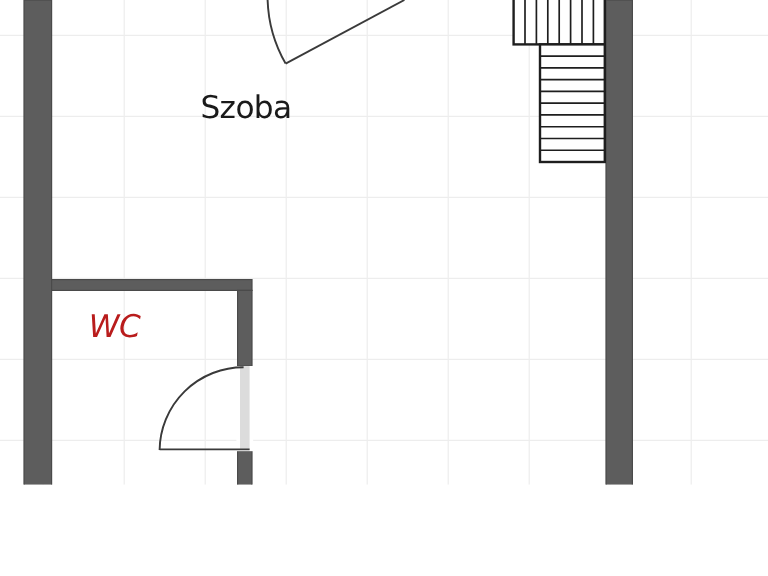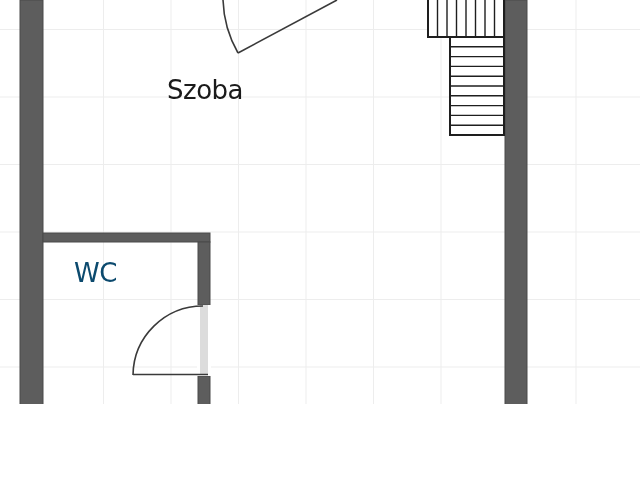--- a/index.html
+++ b/index.html
@@ -77,15 +77,15 @@
       <path d="M 223 0 A 114 114 0 0 0 238 53" fill="none" stroke="#3a3a3a" stroke-width="1.6"></path>
       <line x1="238" y1="53" x2="337" y2="0" stroke="#3a3a3a" stroke-width="1.6"></line>
       <rect x="197" y="305" width="14" height="71" fill="#ffffff"></rect>
       <rect x="200" y="305" width="8" height="70" fill="#dcdcdc"></rect>
       <path d="M 203 306 A 70 70 0 0 0 133 375" fill="none" stroke="#3a3a3a" stroke-width="1.6"></path>
       <line x1="133" y1="374.5" x2="208" y2="374.5" stroke="#3a3a3a" stroke-width="1.6"></line>
     </svg>
 
   <div class="room-label" style="left: 167px; top: 76px; font-size: 26px; color: rgb(26, 26, 26);">Szoba</div>
 
-  <div class="room-label" style="left: 74px; top: 259px; font-size: 26px; color: #0c4a6e;">WC</div>
+  <div class="room-label" style="left: 74px; top: 259px; font-size: 26px; color: #b91c1c; font-style: italic;">WC</div>
 
 </div>
 
 </body></html>

